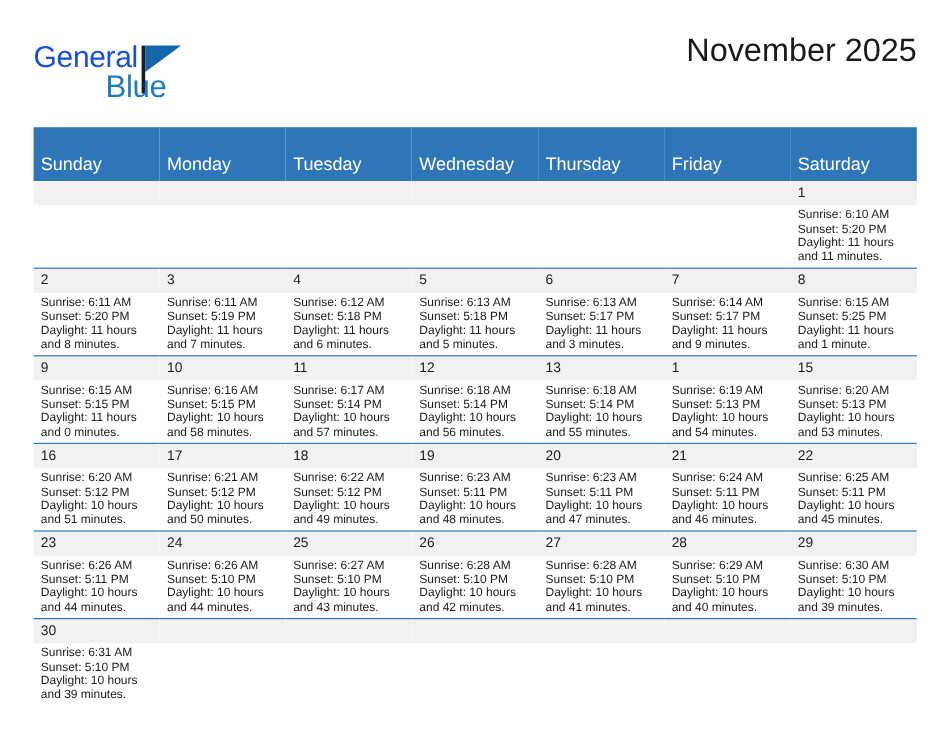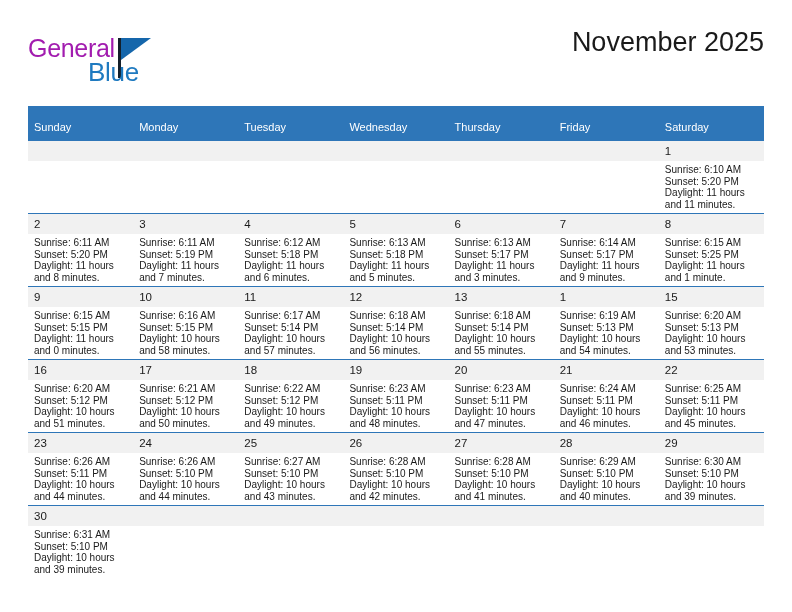--- a/index.html
+++ b/index.html
@@ -35,21 +35,21 @@
     top: 8px;
     width: 180px;
     height: 56px;
   }
   .logo-general {
     position: absolute;
     left: 0;
     top: 0;
     font-size: 25px;
     letter-spacing: -0.3px;
-    color: #a21caf;
+    color: #1d4ed8;
     font-family: "Liberation Sans", sans-serif;
   }
   .logo-blue {
     position: absolute;
     left: 60px;
     top: 23px;
     font-size: 26px;
     letter-spacing: -0.3px;
     color: #1f7ac0;
     font-family: Liberation Sans, sans-serif;
@@ -97,23 +97,23 @@
     left: 28px;
     top: 106px;
     width: 736px;
     border-collapse: collapse;
     table-layout: fixed;
   }
   .calendar th {
     background: #2e76b8;
     color: #ffffff;
     font-weight: normal;
-    font-size: 11px;
+    font-size: 15px;
     text-align: left;
-    padding: 12px 0 5px 6px;
+    padding: 22px 0 5px 6px;
     height: 18px;
     border: none;
   }
   .calendar td {
     vertical-align: top;
     padding: 0;
     border: none;
     border-bottom: 1.3px solid #2e76b8;
     height: 72px;
     background: #ffffff;

